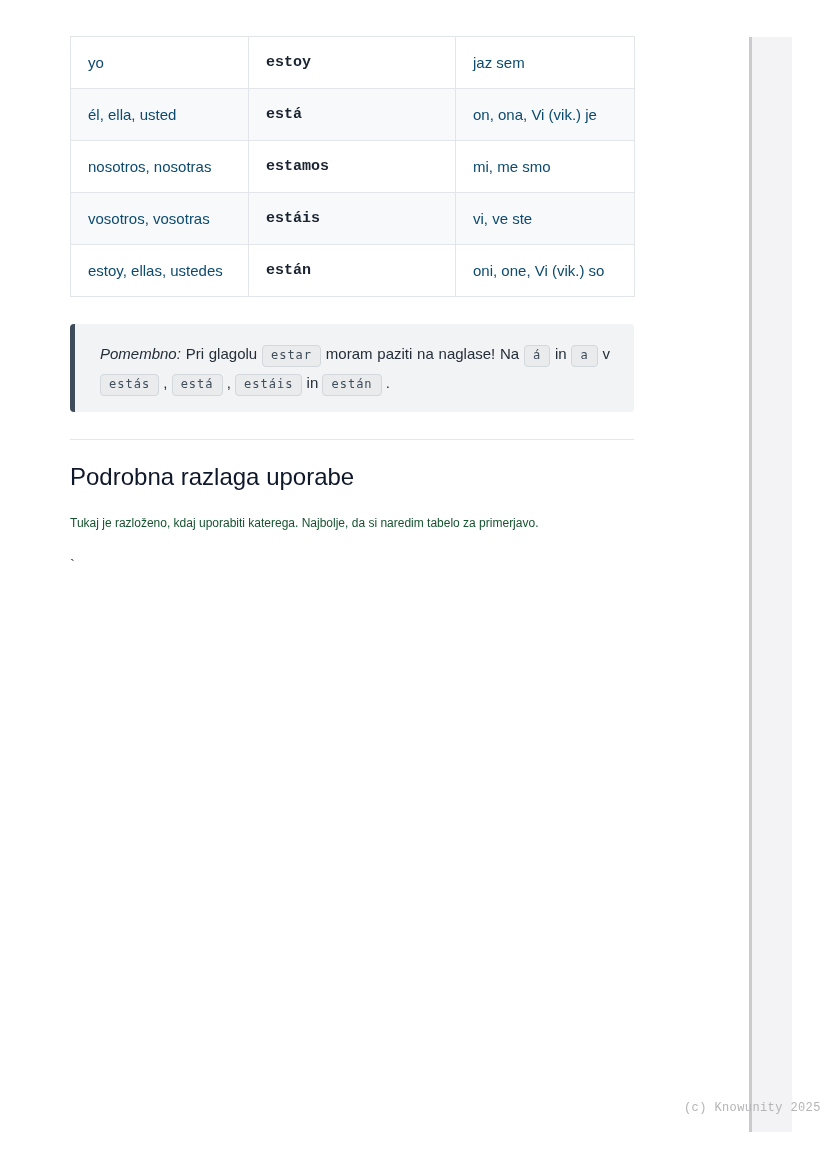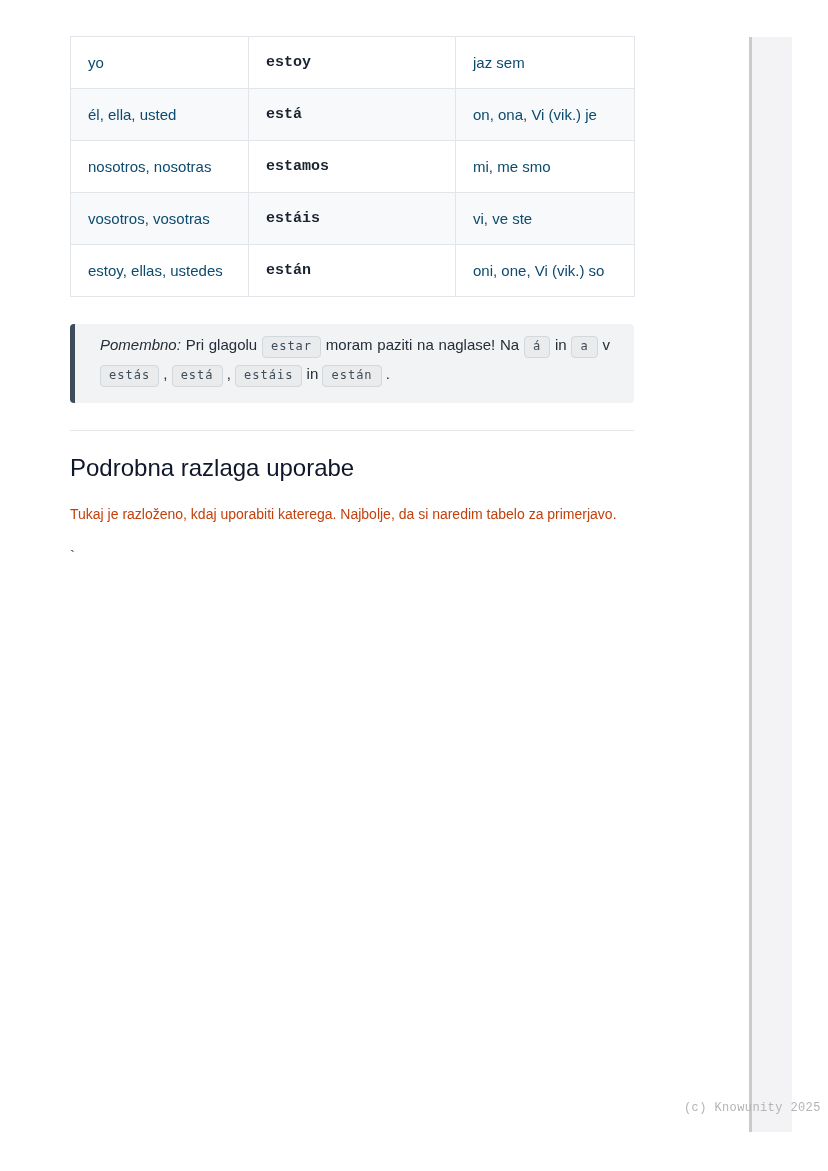--- a/index.html
+++ b/index.html
@@ -48,21 +48,21 @@
   col.c1 { width: 178px; }
   col.c2 { width: 207px; }
   col.c3 { width: 179px; }
 
   
   .callout {
     margin-top: 27px;
     background: #f1f3f4;
     border-left: 5px solid #3f4d5a;
     border-radius: 4px;
-    padding: 6px 24px 15px 25px;
+    padding: 15px 24px 15px 25px;
     box-sizing: border-box;
   }
   .callout p {
     margin: 0;
     font-size: 15px;
     line-height: 29px;
     text-align: justify;
     color: #242e38;
   }
   .callout em {
@@ -90,24 +90,24 @@
   }
   h2.section-heading {
     margin: 23px 0 0 0;
     font-size: 24px;
     font-weight: 400;
     color: #0f172a;
     letter-spacing: 0px;
   }
   p.body-text {
     margin: 19px 0 0 0;
-    font-size: 14px;
+    font-size: 12px;
     line-height: 26px;
     text-align: justify;
-    color: #c2410c;
+    color: #14532d;
   }
   p.stray {
     margin: 20px 0 0 0;
     font-size: 15px;
     color: #333d49;
   }
 
   
   .edge-strip {
     position: absolute;

